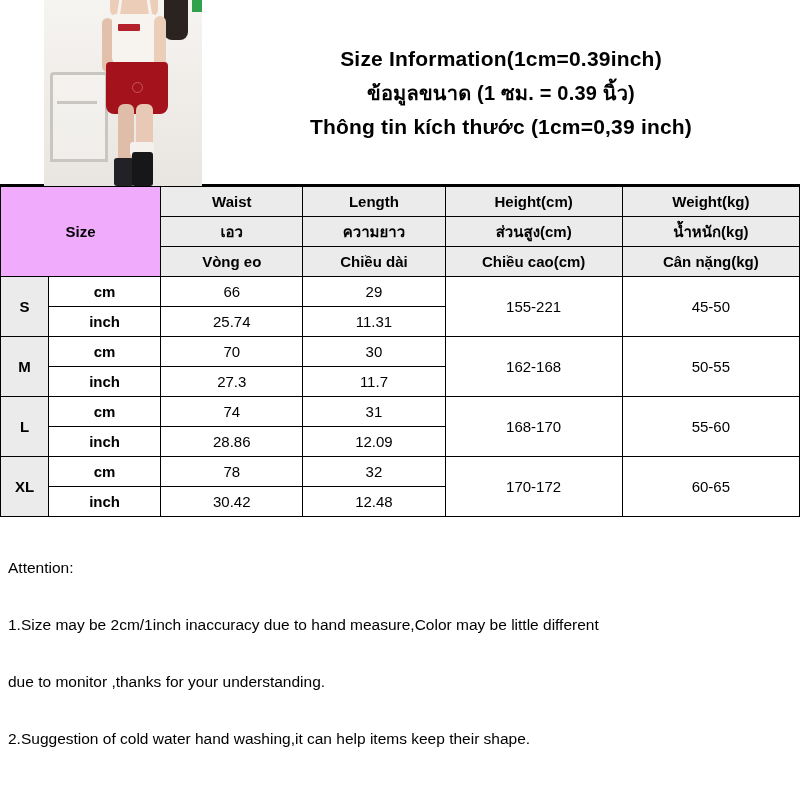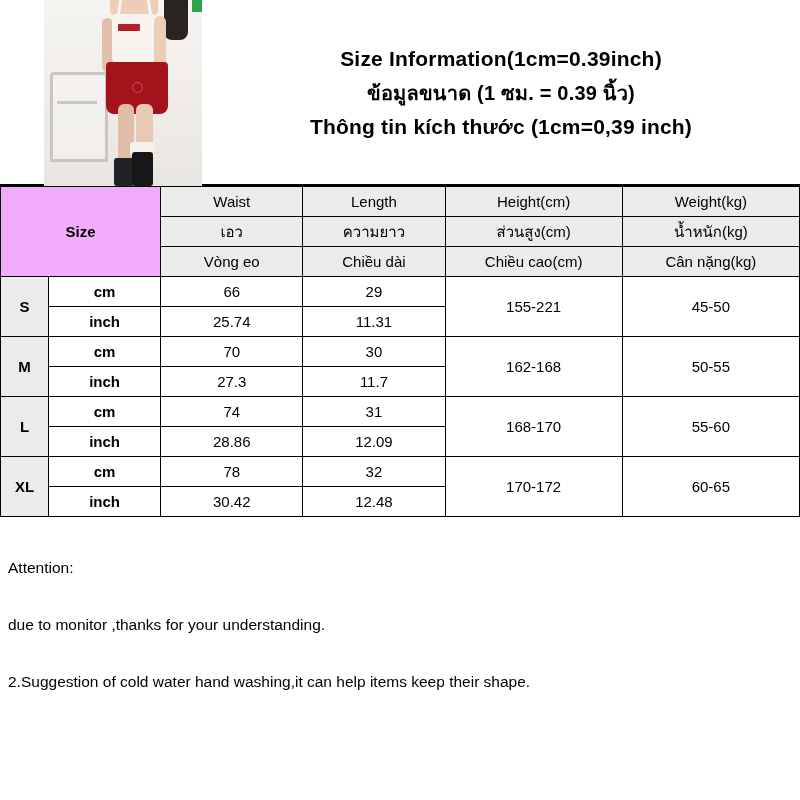--- a/index.html
+++ b/index.html
@@ -227,21 +227,21 @@
   table.size-table td {
     border: 1px solid #000;
     text-align: center;
     vertical-align: middle;
     font-size: 15px;
     padding: 0;
     height: 29px;
   }
   td.hdr {
     background: #ebebeb;
-    font-weight: normal;
+    font-weight: bold;
   }
   td.sizecell {
     background: #f0abfc;
     font-weight: bold;
     font-size: 24px;
   }
   td.sizelabel {
     background: #ebebeb;
     font-weight: bold;
     font-size: 18px;
@@ -391,17 +391,18 @@
       <tr>
         <td class="unitcell">inch</td>
         <td class="val">30.42</td>
         <td class="val">12.48</td>
       </tr>
     </tbody>
   </table>
 
   <div class="attention">
     <div class="ln">Attention:</div>
+    <div class="ln">1.Size may be 2cm/1inch inaccuracy due to hand measure,Color may be little different</div>
     <div class="ln">due to monitor ,thanks for your understanding.</div>
     <div class="ln">2.Suggestion of cold water hand washing,it can help items keep their shape.</div>
   </div>
 
 </div>
 
 </body></html>

